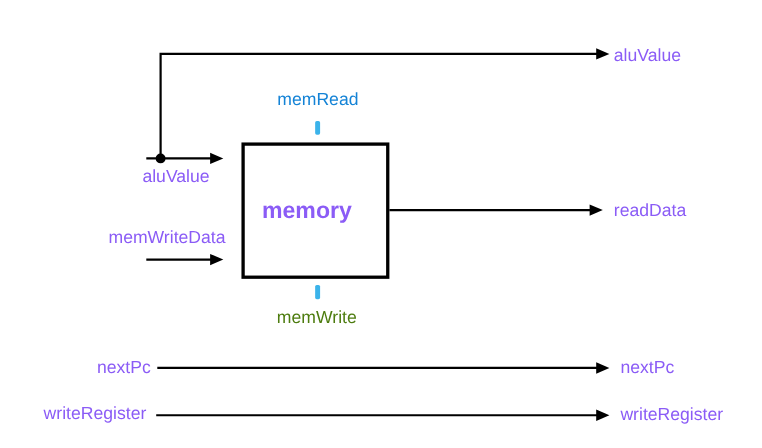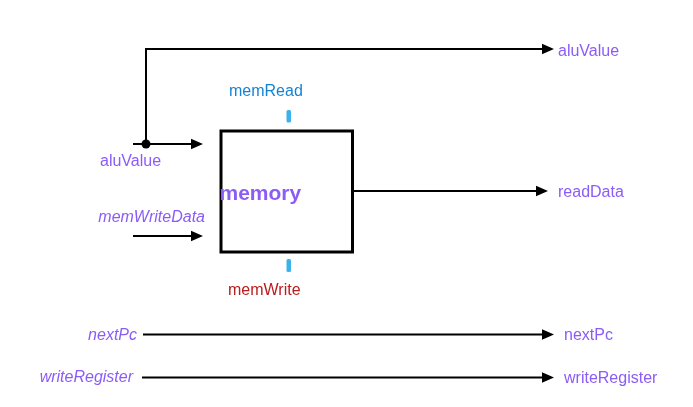--- a/index.html
+++ b/index.html
@@ -17,22 +17,22 @@
   .ah { fill: #000000; stroke: none; }
   .dot { fill: #000000; stroke: none; }
   .label {
     position: absolute;
     font-size: 16px;
     line-height: 1;
     color: #8b5cf6;
     white-space: nowrap;
     transform: translateY(-50%);
   }
-  .right-align { text-align: right; font-style: italic; }
-  .center { text-align: left; }
+  .right-align { text-align: right; }
+  .center { text-align: center; }
   .block-label { font-weight: bold; font-size: 21px; }
 </style>
 </head>
 <body>
 
 <div class="canvas">
 
   <svg width="693" height="407" viewBox="0 0 693 407">
 
     <path class="wire" d="M146 144 V49 H545"></path>
@@ -54,21 +54,21 @@
     <polygon class="ah" points="554,334.5 542,329.3 542,339.7"></polygon>
 
     <line class="wire" x1="142" y1="377.5" x2="545" y2="377.5"></line>
     <polygon class="ah" points="554,377.5 542,372.3 542,382.7"></polygon>
 
     <rect x="286.5" y="110" width="4.5" height="12.5" rx="1.5" fill="#3BB3EA"></rect>
     <rect x="286.5" y="259" width="4.5" height="13" rx="1.5" fill="#3BB3EA"></rect>
   </svg>
 
   <span class="label center" style="left: 229px; top: 91px; width: 120px; color: rgb(20, 131, 214);">memRead</span>
-  <span class="label center" style="left: 228px; top: 289.5px; width: 120px; color: #b91c1c;">memWrite</span>
+  <span class="label center" style="left: 228px; top: 289.5px; width: 120px; color: #4d7c0f;">memWrite</span>
 
   <span class="label center block-label" style="left:219.5px; top:191.5px; width:119px;">memory</span>
 
   <span class="label center" style="left:100px; top:161px; width:120px;">aluValue</span>
   <span class="label right-align" style="left:55px; top:217px; width:150px;">memWriteData</span>
   <span class="label right-align" style="left:0px; top:334.5px; width:137px;">nextPc</span>
   <span class="label right-align" style="left:0px; top:376.5px; width:133px;">writeRegister</span>
 
   <span class="label" style="left:558px; top:50.5px;">aluValue</span>
   <span class="label" style="left:558px; top:191.5px;text-align:center;">readData</span>

